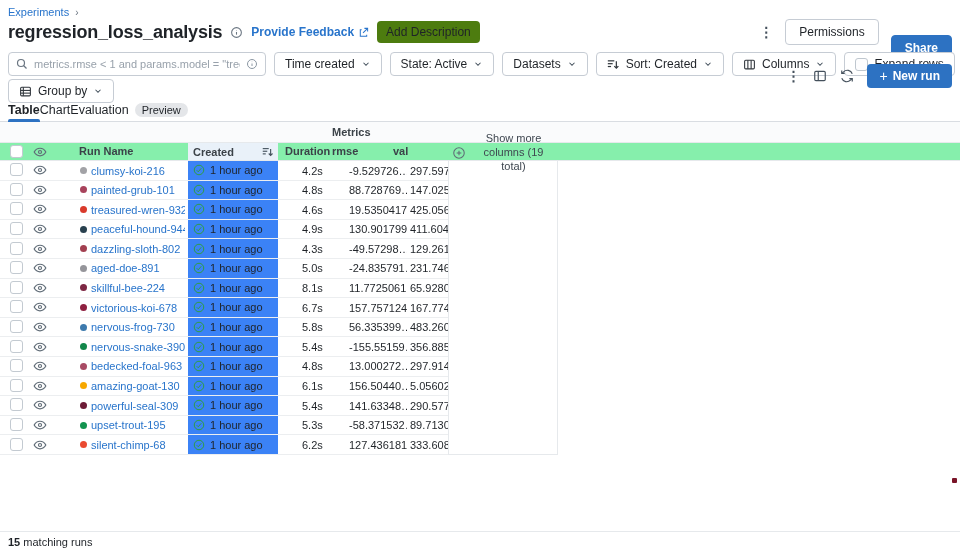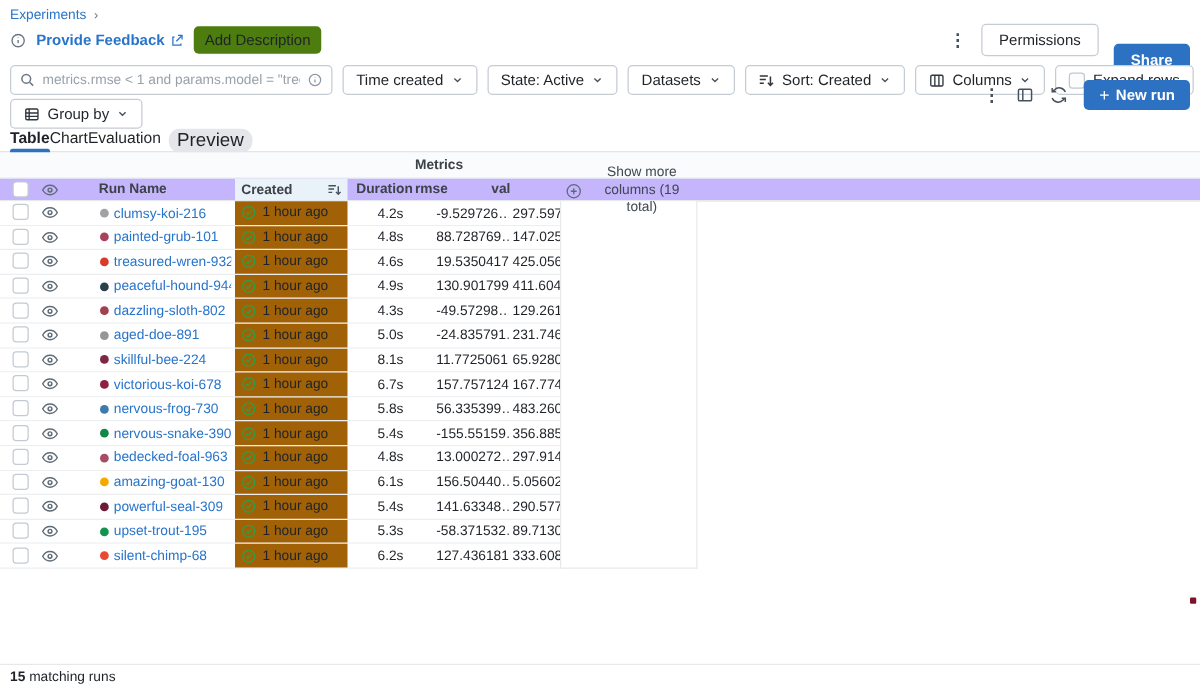--- a/index.html
+++ b/index.html
@@ -32,39 +32,39 @@
   .toolbar-right { position:absolute; top:63px; right:8px; display:flex; align-items:center; gap:13px; height:26px; }
   .icbtn { display:inline-flex; width:14px; height:14px; cursor:pointer; }
   .newrun { display:flex; align-items:center; gap:5px; background:#2d72c2; color:#fff; font-size:12px; font-weight:600; border-radius:4px; padding:5px 12px; cursor:pointer; }
   .plus { font-size:14px; line-height:1; font-weight:400; }
 
   
   .tab-bar { position:absolute; top:103px; left:0; right:0; height:19px; display:flex; padding-left:8px; border-bottom:1px solid #d9dde2; }
   .tab { position:relative; font-size:12.5px; color:#1f2328; cursor:pointer; padding-bottom:4px; display:flex; align-items:flex-start; gap:6px; }
   .tab.active { font-weight:700; }
   .tab.active::after { content:""; position:absolute; left:0; right:0; bottom:-1px; height:3px; background:#2d72c2; border-radius:2px 2px 0 0; }
-  .tab-badge { background:#e4e6e9; border-radius:9px; padding:1px 7px; font-size:15px; font-weight:400; }
+  .tab-badge { background:#e4e6e9; border-radius:9px; padding:1px 7px; font-size:11px; font-weight:400; }
 
   
   .tablewrap { position:absolute; top:122px; left:0; width:960px; }
   .grp-row { height:21px; background:#fafbfc; border-bottom:1px solid #e6e9ec; position:relative; }
   .grp-label { position:absolute; left:332px; top:4px; font-size:11px; font-weight:600; color:#3b4248; }
-  .hdr-row { height:18px; background:#c4b5fd; border-bottom:1px solid #e6e9ec; position:relative; font-size:11px; color:#3b4248; font-weight:600; }
+  .hdr-row { height:18px; background:#86efac; border-bottom:1px solid #e6e9ec; position:relative; font-size:11px; color:#3b4248; font-weight:600; }
   .hdr-row .hl, .trow .cell, .trow a { white-space:nowrap; overflow:hidden; }
   .hl { position:absolute; top:2px; }
   .created-hdr { position:absolute; left:188px; top:0; width:90px; height:100%; background:#e9f1f9; display:flex; align-items:center; gap:4px; padding-left:5px; }
   .sort-ic { display:inline-flex; width:12px; height:12px; margin-left:24px; }
   .cbx { position:absolute; left:10px; top:50%; margin-top:-7px; width:13px; height:13px; border:1px solid #c3cad1; border-radius:3px; background:#fff; cursor:pointer; }
   .eyewrap { position:absolute; left:33px; top:50%; margin-top:-7px; width:14px; height:14px; display:inline-flex; cursor:pointer; }
 
   .tbody { position:relative; width:558px; }
   .trow { position:relative; height:19.6px; width:448px; border-bottom:1px solid #eceef0; background:#fff; font-size:11px; }
   .dot { position:absolute; left:80px; top:50%; margin-top:-3.5px; width:7px; height:7px; border-radius:50%; }
   .runlink { position:absolute; left:91px; top:3.5px; color:#2874cb; text-decoration:none; cursor:pointer; max-width:94px; }
-  .createdcell { position:absolute; left:188px; top:0; width:90px; height:100%; background:#a16207; display:flex; align-items:center; gap:5px; padding-left:5px; color:#1f2328; }
+  .createdcell { position:absolute; left:188px; top:0; width:90px; height:100%; background:#3b82f6; display:flex; align-items:center; gap:5px; padding-left:5px; color:#1f2328; }
   .checkic { display:inline-flex; width:12px; height:12px; }
   .cell { position:absolute; top:3.5px; color:#1f2328;margin-left:17px; }
   .c-dur { left:285px; width:44px; }
   .c-loss { left:332px; width:58px; }
   .c-val { left:393px; width:55px; }
   .empty-col { position:absolute; left:448px; top:0; width:110px; border-left:1px solid #e6e9ec; border-right:1px solid #e6e9ec; border-bottom:1px solid #e6e9ec; background:#fff; }
   .showmore { position:absolute; left:452px; top:132px; width:104px; display:flex; align-items:center; gap:5px; cursor:pointer; }
   .showmore-txt { font-size:11px; color:#3f4750; text-align:center; line-height:1.25; }
   .pluscirc { display:inline-flex; width:14px; height:14px; flex:none; }
 
@@ -78,20 +78,21 @@
 <body>
 
 <div class="page">
 
   <div class="breadcrumb">
     <a>Experiments</a>
     <span class="crumb-chev">›</span>
   </div>
 
   <div class="title-row">
+    <span class="page-title">regression_loss_analysis</span>
     <span class="info-ic">
       <svg viewBox="0 0 24 24" fill="none" stroke="#6b7682" stroke-width="2">
           <circle cx="12" cy="12" r="9"></circle>
           <line x1="12" y1="11" x2="12" y2="16"></line>
           <line x1="12" y1="7.5" x2="12" y2="8.2"></line>
         </svg>
     </span>
     <span class="feedback">
       <span>Provide Feedback</span>
       <svg width="11" height="11" viewBox="0 0 24 24" fill="none" stroke="#2874cb" stroke-width="2.2">

